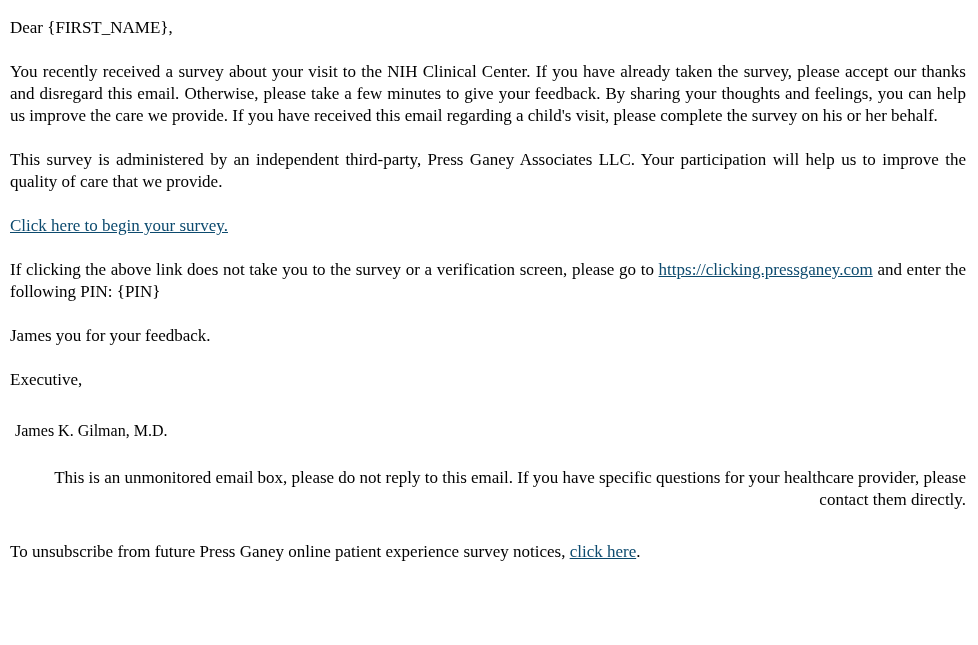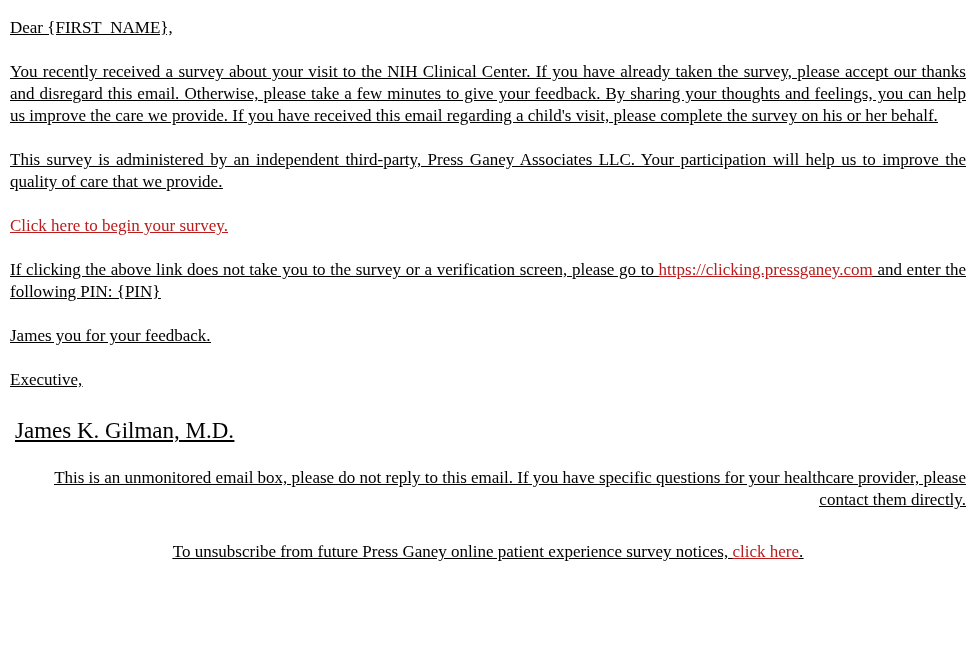--- a/index.html
+++ b/index.html
@@ -1,47 +1,46 @@
 <!DOCTYPE html>
 <html><head>
 <meta charset="utf-8">
 <style>
-  * { margin: 0; padding: 0; box-sizing: border-box; text-decoration: underline; }
+  * { margin: 0; padding: 0; box-sizing: border-box; }
   html, body { background: #ffffff; }
   body {
     width: 978px;
     height: 645px;
     font-family: "Liberation Serif", "DejaVu Serif", serif;
     font-size: 17px;
     line-height: 22px;
     color: #000000;
     padding: 17px 12px 0 10px;
     overflow: hidden;
   }
   p { margin: 0 0 22px 0; }
   .justify { text-align: justify; }
   a, .link {
-    color: #b91c1c;
+    color: #0c4a6e;
     text-decoration: underline;
     cursor: pointer;
   }
   .signature {
     margin-top: 28px;
     margin-bottom: 22px;
     padding-left: 5px;
-    font-size: 23px;
+    font-size: 16px;
     line-height: 24px;
   }
   .footer-notice {
     margin-top: 24px;
     text-align: right;
   }
   .unsubscribe-line {
     margin-top: 30px;
-    text-align: center;
   }
 </style>
 </head>
 <body>
 
 <p>
   <span>Dear {FIRST_NAME},</span>
 </p>
 
 <p class="justify">

